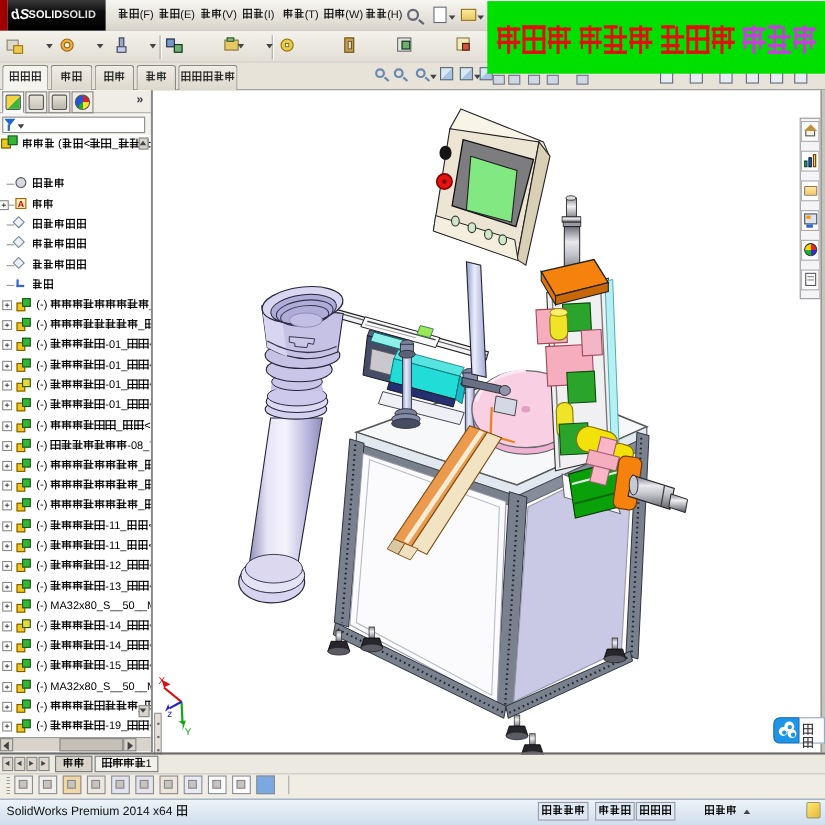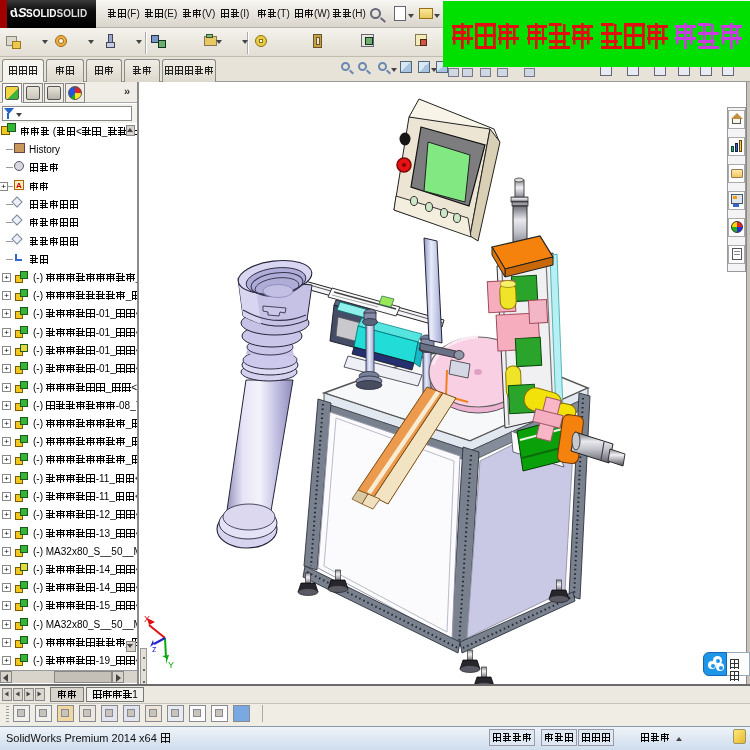--- a/index.html
+++ b/index.html
@@ -326,25 +326,20 @@
 <div class="abs td" style="left:16px;top:31px;border-left-width:3px;border-right-width:3px;border-top-width:4px"></div>
 </div>
 <div class="abs" style="left:0;top:123px;width:137px;height:547px;overflow:hidden;z-index:21;background:#fff">
 <div class="abs" style="left:0;top:0px;width:200px;height:18px;font-size:10px;white-space:nowrap;color:#000">
         <b class="abs" style="left:1px;top:3px;width:9px;height:9px;background:#f2c81e;border:1px solid #7a5a00"></b>
         <b class="abs" style="left:7px;top:0;width:9px;height:9px;background:#35b535;border:1px solid #1a5a1a"></b>
         <span class="abs" style="left:20px;top:3px"><i class="k g1"></i><i class="k g1"></i><i class="k g2"></i>  (<i class="k g2"></i><i class="k g0"></i>&lt;<i class="k g2"></i><i class="k g0"></i>_<i class="k g2"></i><i class="k g2"></i><i class="k g2"></i></span>
         <b class="abs" style="left:126px;top:2px;width:9px;height:11px;background:#d8d4cc;border:1px solid #888"></b>
         <b class="abs tu" style="left:127px;top:5px;border-left-width:3px;border-right-width:3px;border-bottom-width:4px"></b>
       </div>
-<div class="abs" style="left:0;top:18px;width:200px;height:18px;font-size:10px;white-space:nowrap;color:#000">
-        <b class="abs" style="left:6px;top:8px;width:7px;height:1px;background:#999"></b>
-        <b class="abs" style="left:14px;top:2px;width:11px;height:10px;background:#c89858;border:1px solid #644"></b>
-        <span class="abs" style="left:29px;top:3px">History</span>
-      </div>
 <div class="abs" style="left:0;top:36px;width:200px;height:18px;font-size:10px;white-space:nowrap;color:#000">
         <b class="abs" style="left:6px;top:8px;width:7px;height:1px;background:#999"></b>
         <b class="abs" style="left:14px;top:2px;width:10px;height:10px;background:#d8d8e0;border:1px solid #556;border-radius:50%"></b>
         <span class="abs" style="left:29px;top:3px"><i class="k g0"></i><i class="k g2"></i><i class="k g1"></i></span>
       </div>
 <div class="abs" style="left:0;top:55px;width:200px;height:18px;font-size:10px;white-space:nowrap;color:#000">
         <b class="abs" style="left:6px;top:8px;width:7px;height:1px;background:#999"></b>
         <b class="abs" style="left:14px;top:2px;width:10px;height:10px;background:#ffefc0;border:1px solid #a60;color:#c00;font-size:8px;text-align:center;line-height:9px">A</b>
         <span class="abs" style="left:29px;top:3px"><i class="k g1"></i><i class="k g1"></i></span>
         <b class="abs" style="left:-1px;top:4px;width:9px;height:9px;border:1px solid #888;background:#fff;font-size:8px;line-height:7px;text-align:center;font-weight:normal">+</b>

